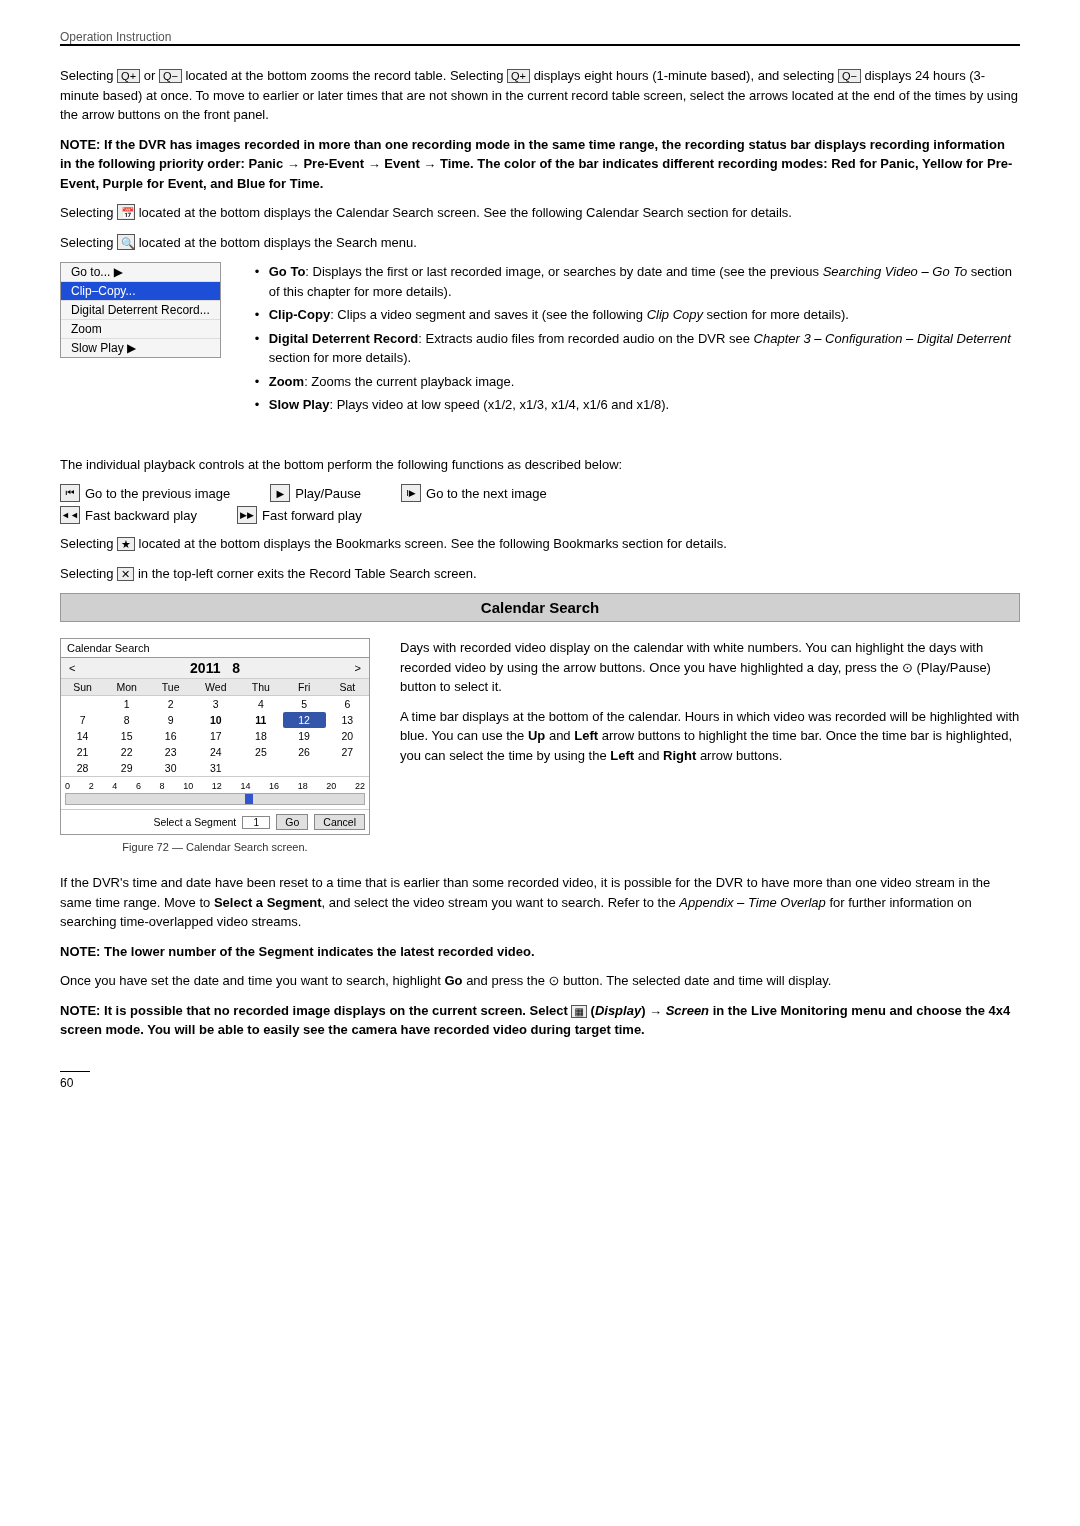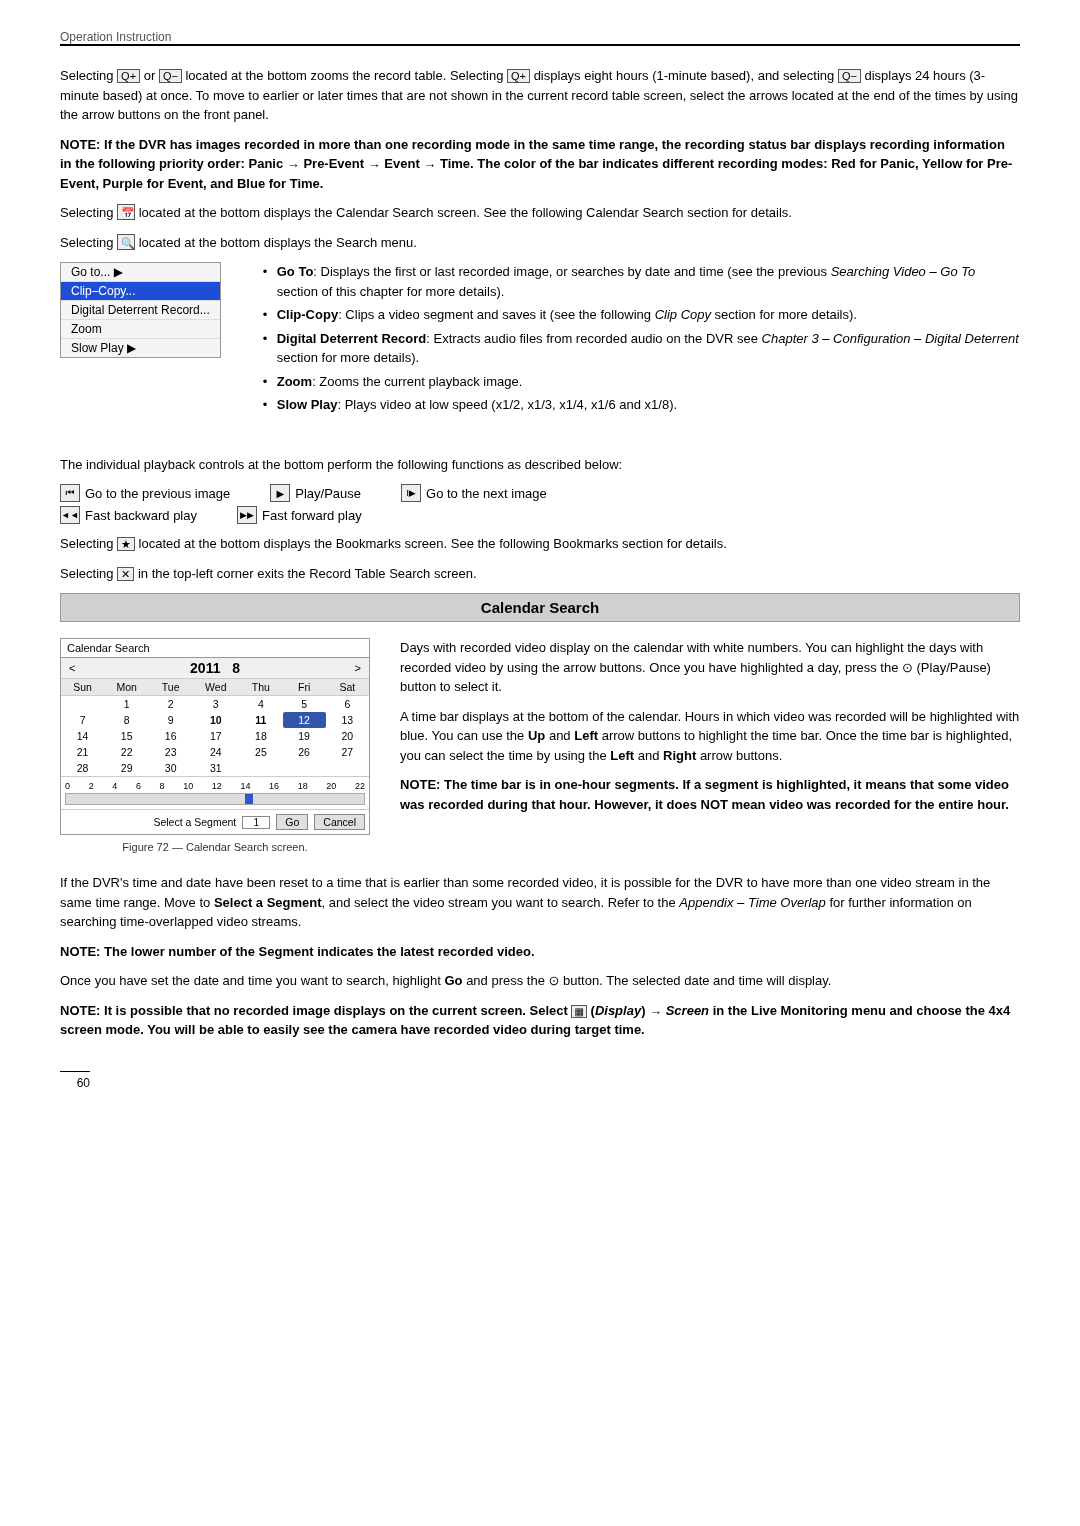--- a/index.html
+++ b/index.html
@@ -40,21 +40,21 @@
       padding-left: 14px;
       position: relative;
     }
     .bullet-list li::before {
       content: '•';
       position: absolute;
       left: 0;
     }
     .menu-and-bullets {
       display: flex;
-      gap: 32px;
+      gap: 24px;
       margin-bottom: 10px;
       align-items: flex-start;
     }
     .context-menu {
       border: 1px solid #999;
       background: #f5f5f5;
       min-width: 160px;
       flex-shrink: 0;
       font-size: 12px;
     }
@@ -221,21 +221,21 @@
     }
     .calendar-text p { margin-bottom: 10px; }
     .page-number {
       position: absolute;
       bottom: 20px;
       left: 60px;
       font-size: 12px;
       border-top: 1px solid #000;
       padding-top: 4px;
       width: 30px;
-      text-align: right;
+      text-align: left;
     }
   </style>
 </head>
 <body>
 
 <div class="page">
   <div class="header-line">
     <span>Operation Instruction</span>
   </div>
 
@@ -413,23 +413,20 @@
           <button class="btn-go">Go</button>
           <button class="btn-cancel">Cancel</button>
         </div>
       </div>
       <div class="fig-caption">Figure 72 — Calendar Search screen.</div>
     </div>
 
     <div class="calendar-text">
       <p>Days with recorded video display on the calendar with white numbers.  You can highlight the days with recorded video by using the arrow buttons.  Once you have highlighted a day, press the ⊙ (Play/Pause) button to select it.</p>
       <p>A time bar displays at the bottom of the calendar.  Hours in which video was recorded will be highlighted with blue.  You can use the <strong>Up</strong> and <strong>Left</strong> arrow buttons to highlight the time bar.  Once the time bar is highlighted, you can select the time by using the <strong>Left</strong> and <strong>Right</strong> arrow buttons.</p>
-      <p class="note">
-        <strong>NOTE:  The time bar is in one-hour segments.  If a segment is highlighted, it means that some video was recorded during that hour.  However, it does NOT mean video was recorded for the entire hour.</strong>
-      </p>
     </div>
   </div>
 
   <p>
     If the DVR's time and date have been reset to a time that is earlier than some recorded video, it is possible for the DVR to have more than one video stream in the same time range.  Move to <strong>Select a Segment</strong>, and select the video stream you want to search.  Refer to the <em>Appendix – Time Overlap</em> for further information on searching time-overlapped video streams.
   </p>
 
   <p class="note">
     <strong>NOTE:  The lower number of the Segment indicates the latest recorded video.</strong>
   </p>

